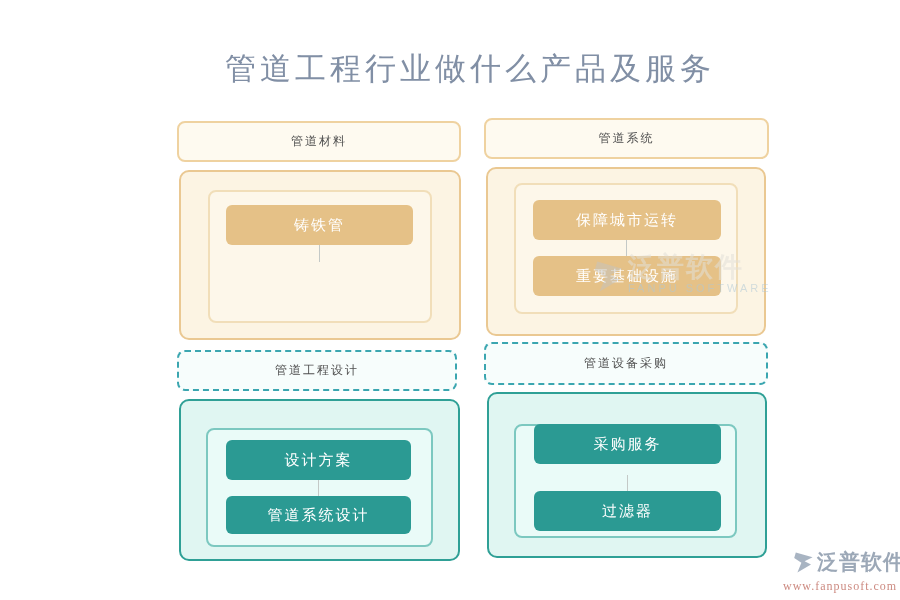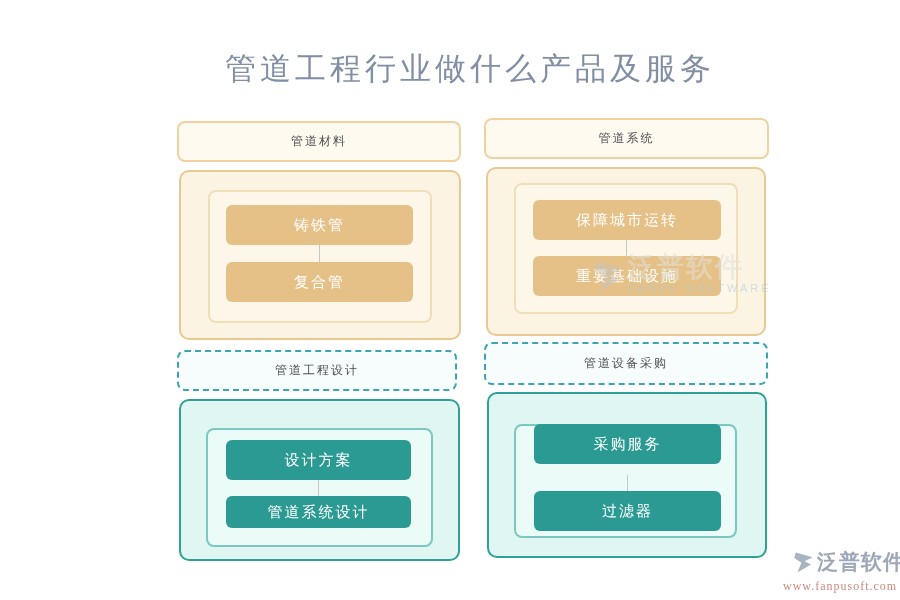--- a/index.html
+++ b/index.html
@@ -42,21 +42,21 @@
   
   .btn{position:absolute;box-sizing:border-box;display:flex;align-items:center;justify-content:center;
        color:#ffffff;font-size:15px;letter-spacing:2px;border-radius:6px;cursor:pointer;}
   .btn.tan{background:#E5C187;}
   .btn.teal{background:#2B9A93;}
   #b00{left:206px;top:205px;width:187px;height:40px;}
   #b01{left:206px;top:262px;width:187px;height:40px;}
   #b10{left:513px;top:200px;width:188px;height:40px;}
   #b11{left:513px;top:256px;width:188px;height:40px;}
   #b20{left:206px;top:440px;width:185px;height:40px;}
-  #b21{left:206px;top:496px;width:185px;height:32px;}
+  #b21{left:206px;top:496px;width:185px;height:38px;}
   #b30{left:514px;top:424px;width:187px;height:40px;}
   #b31{left:514px;top:491px;width:187px;height:40px;}
 
   
   .conn{position:absolute;width:1px;background:#C4C9C7;}
   #cn0{left:299px;top:245px;height:17px;}
   #cn1{left:606px;top:240px;height:16px;}
   #cn2{left:298px;top:480px;height:16px;}
   #cn3{left:607px;top:475px;height:16px;}
 
@@ -81,21 +81,20 @@
 
   <h1 class="title">管道工程行业做什么产品及服务</h1>
 
   <section class="hdr tan" id="hd0">
     <span>管道材料</span>
   </section>
   <section class="box tan" id="ct0"></section>
   <div class="inner tan" id="in0"></div>
   <div class="btn tan" id="b00">铸铁管</div>
   <div class="conn" id="cn0"></div>
-  <div class="btn tan" id="b01">复合管</div>
 
   <section class="hdr tan" id="hd1">
     <span>管道系统</span>
   </section>
   <section class="box tan" id="ct1"></section>
   <div class="inner tan" id="in1"></div>
   <div class="btn tan" id="b10">保障城市运转</div>
   <div class="conn" id="cn1"></div>
   <div class="btn tan" id="b11">重要基础设施</div>
 

